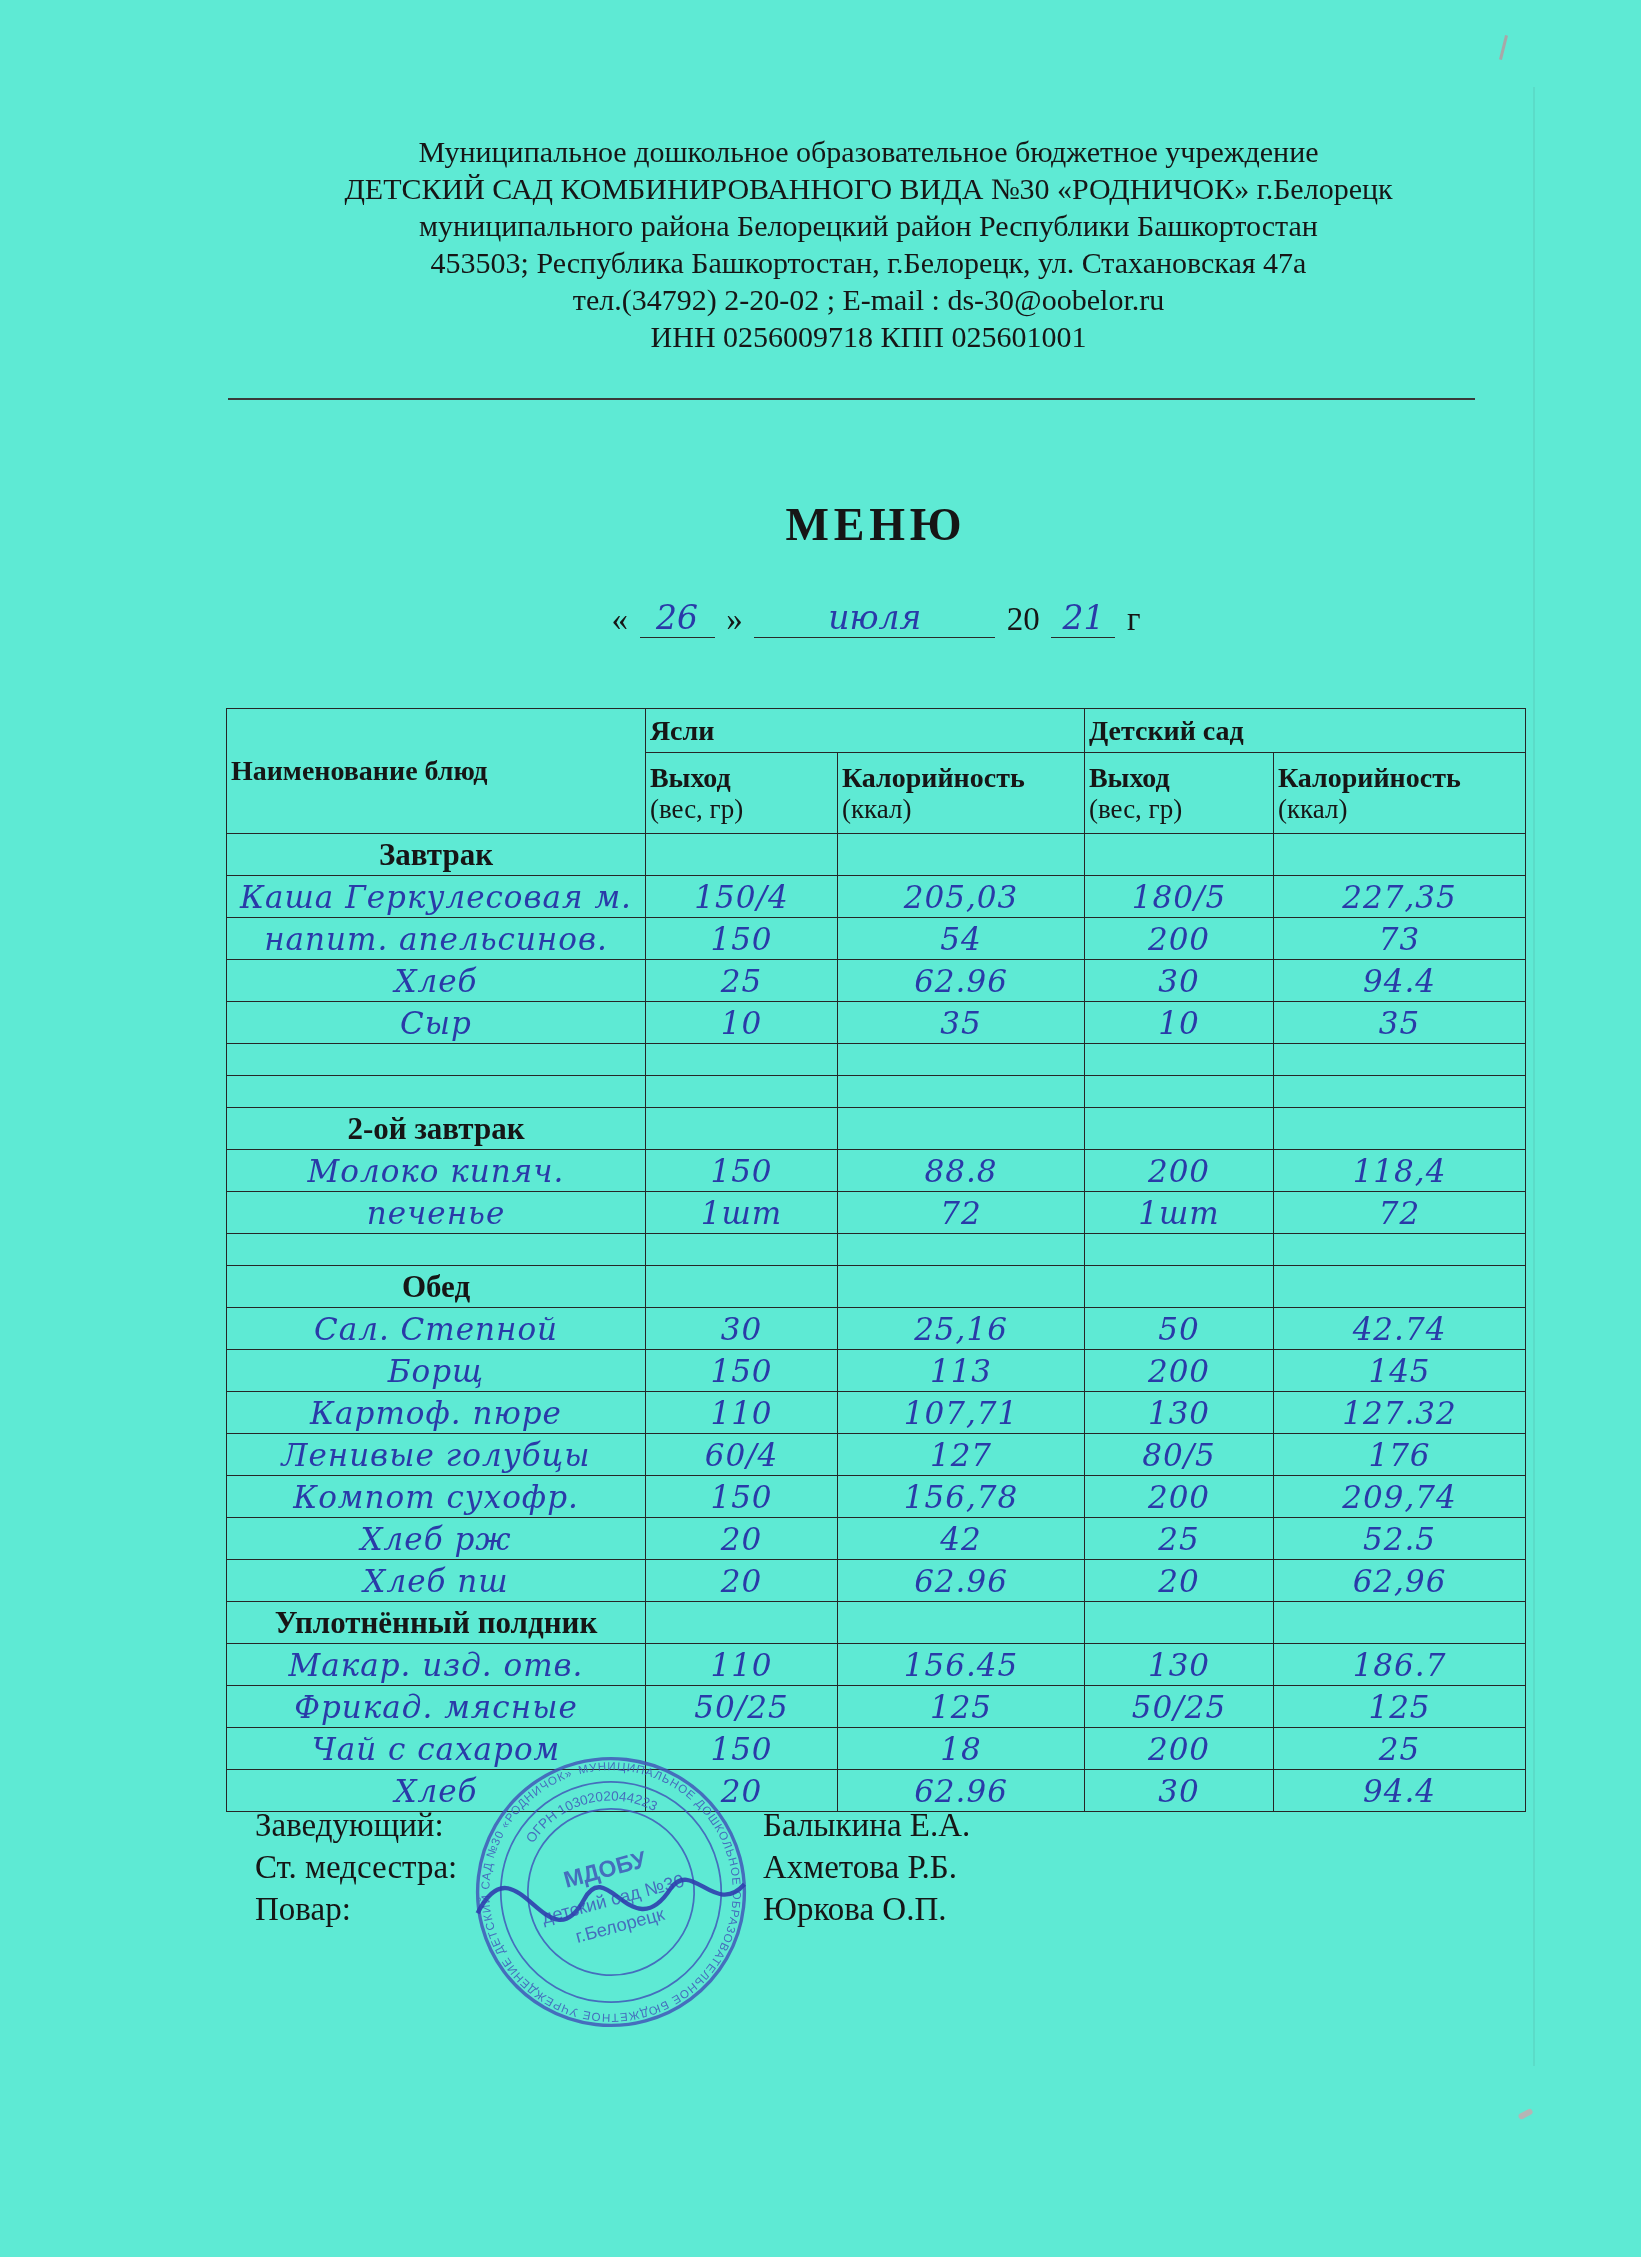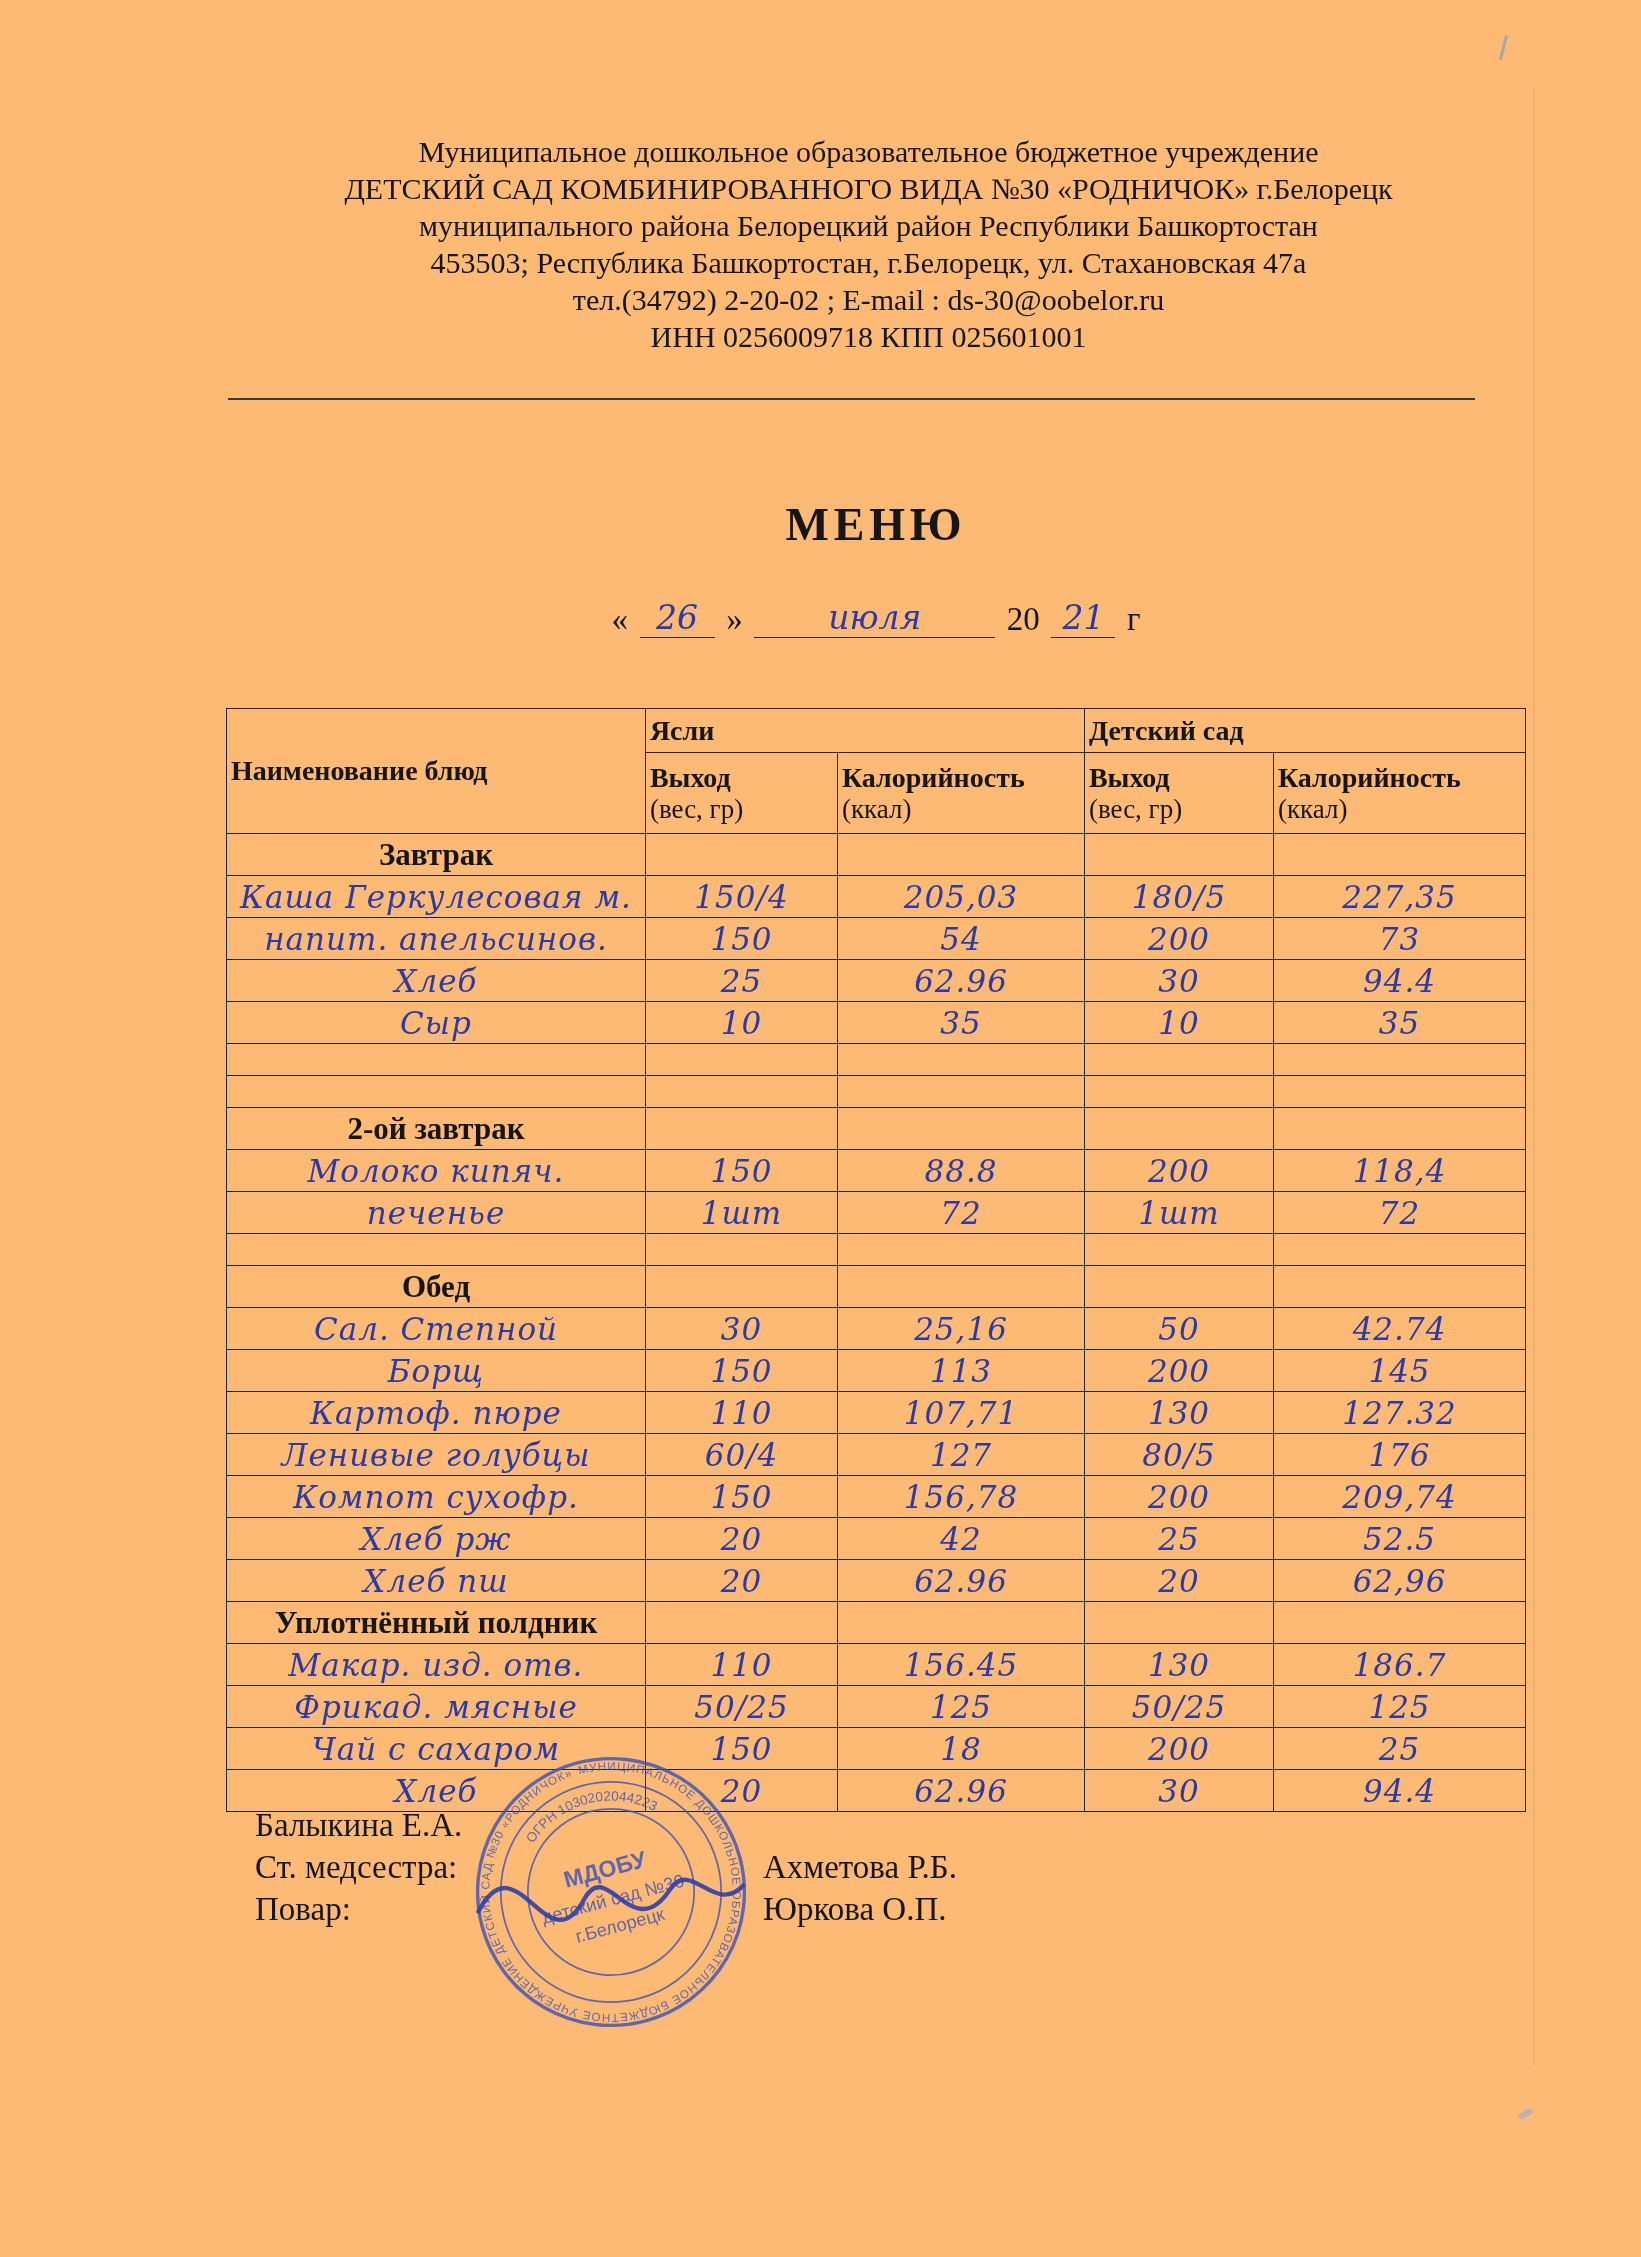--- a/index.html
+++ b/index.html
@@ -1,16 +1,16 @@
 <!DOCTYPE html>
 <html><head>
 <meta charset="utf-8">
 <style>
   html,body{margin:0;padding:0;background:#e8e8e6;}
-  .page{position:relative;width:1641px;height:2257px;background:#fdba74;overflow:hidden;
+  .page{position:relative;width:1641px;height:2257px;background:#5eead4;overflow:hidden;
         font-family:"Liberation Serif",serif;color:#161616;}
   
   .letterhead{position:absolute;top:133px;left:241px;width:1255px;text-align:center;
               font-size:30px;line-height:37px;}
   .letterhead div{white-space:nowrap;}
   .rule{position:absolute;top:398px;left:228px;width:1247px;border-top:2.9px solid #3a3a3a;}
   
   .doc-title{position:absolute;top:498px;left:226px;width:1300px;text-align:center;
              font-size:46px;font-weight:bold;letter-spacing:4.8px;}
   .date-line{position:absolute;top:591px;left:226px;width:1300px;display:flex;
@@ -274,20 +274,21 @@
       <td class="hand">20</td>
       <td class="hand">62.96</td>
       <td class="hand">30</td>
       <td class="hand">94.4</td>
     </tr>
       </tbody>
   </table>
 
   <div class="signatures">
     <div class="sig-row">
+      <span class="role">Заведующий:</span>
       <span class="name">Балыкина Е.А.</span>
     </div>
     <div class="sig-row">
       <span class="role">Ст. медсестра:</span>
       <span class="name">Ахметова Р.Б.</span>
     </div>
     <div class="sig-row">
       <span class="role">Повар:</span>
       <span class="name">Юркова О.П.</span>
     </div>

